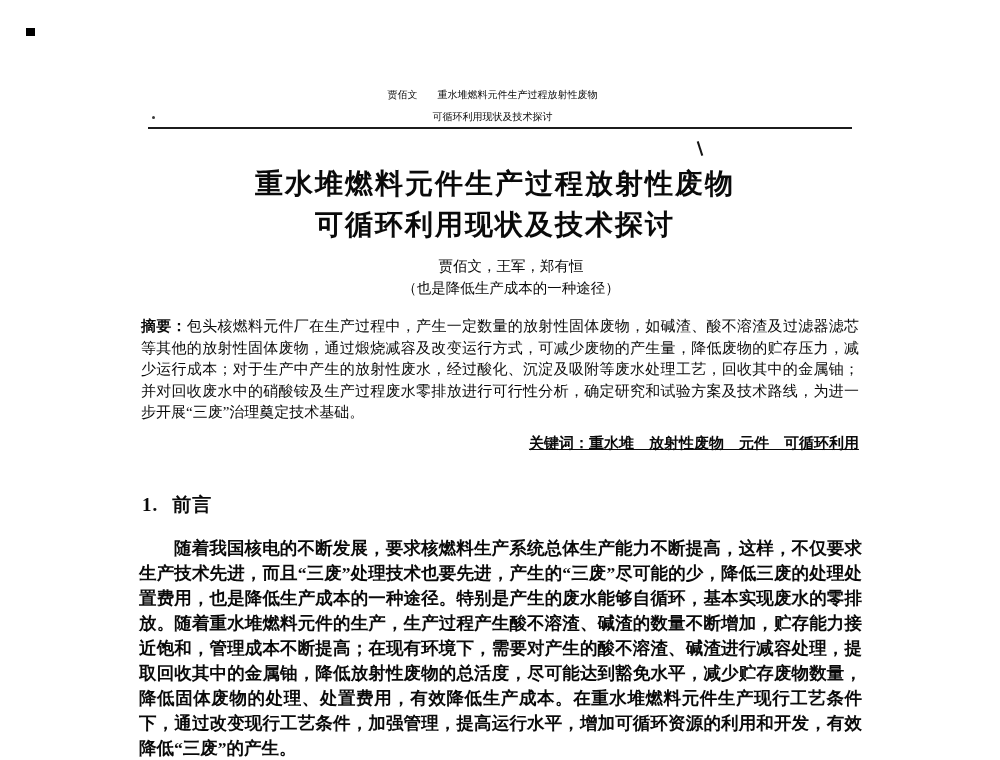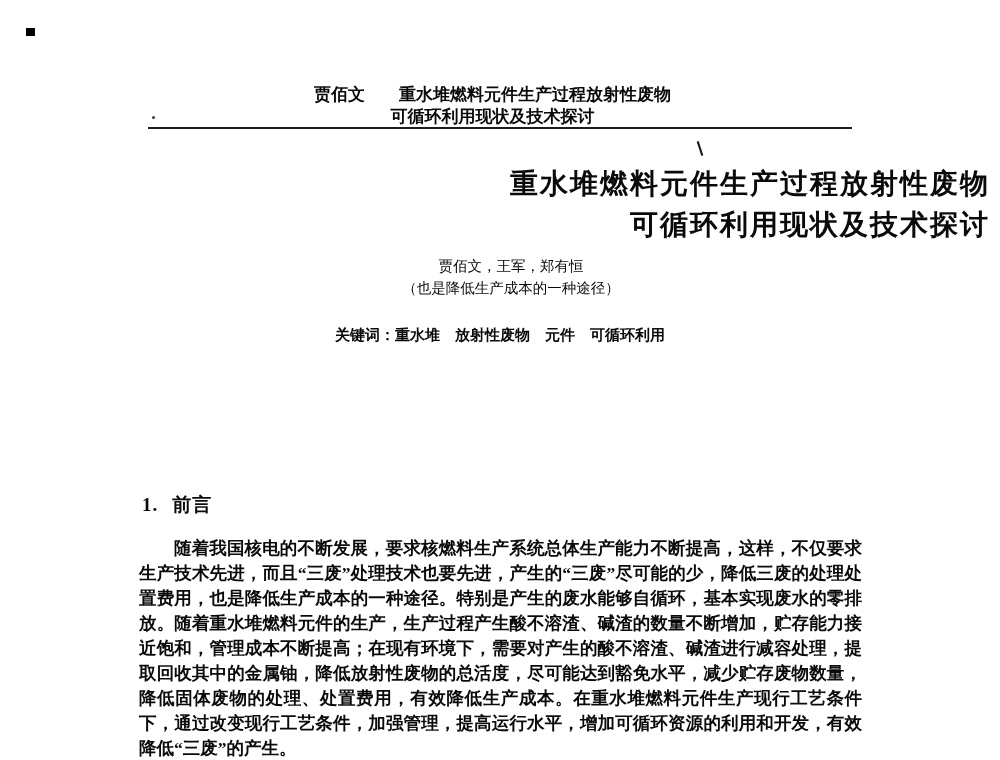--- a/index.html
+++ b/index.html
@@ -9,48 +9,48 @@
     color: #0a0a0a;
     font-family: "Liberation Serif", "DejaVu Serif", serif;
     position: relative;
     overflow: hidden;
   }
   .page { position: absolute; inset: 0; background: #ffffff; }
 
   
   .running-header {
     position: absolute; top: 84px; left: 0; width: 985px;
-    text-align: center; font-weight: bold;
-    font-size: 17px; line-height: 22px;
+    text-align: center; font-weight: normal;
+    font-size: 10px; line-height: 22px;
   }
   .header-rule {
     position: absolute; top: 127px; left: 148px; width: 704px;
     height: 0; border: none; border-top: 2px solid #1c1c1c;
   }
 
   
   .title {
     position: absolute; top: 163px; left: 0; width: 990px;
-    text-align: right; font-size: 28px; font-weight: bold;
+    text-align: center; font-size: 28px; font-weight: bold;
     letter-spacing: 2px; line-height: 41px;
   }
 
   
   .byline {
     position: absolute; top: 255px; left: 16px; width: 990px;
     text-align: center; font-size: 14.5px; line-height: 22px;
   }
 
   
   .abstract-block {
     position: absolute; top: 316px; left: 141px; width: 718px;
     font-size: 15px; line-height: 21.5px; text-align: justify;
   }
   .abstract-label { font-weight: bold; }
-  .keywords-line { margin-top: 9px; font-weight: bold; text-align: center; }
+  .keywords-line { margin-top: 9px; font-weight: bold; text-align: right; text-decoration: underline; }
   .keywords-label { font-weight: bold; }
 
   
   .section-heading {
     position: absolute; top: 492px; left: 142px;
     font-size: 19px; font-weight: bold; letter-spacing: 1px;
   }
   .section-num { margin-right: 14px; }
 
   
@@ -95,20 +95,21 @@
     <span>重水堆燃料元件生产过程放射性废物</span><br>
     <span>可循环利用现状及技术探讨</span>
   </h1>
 
   <div class="byline">
     <div>贾佰文，王军，郑有恒</div>
     <div>（也是降低生产成本的一种途径）</div>
   </div>
 
   <div class="abstract-block">
+    <p><span class="abstract-label">摘要：</span><span>包头核燃料元件厂在生产过程中，产生一定数量的放射性固体废物，如碱渣、酸不溶渣及过滤器滤芯等其他的放射性固体废物，通过煅烧减容及改变运行方式，可减少废物的产生量，降低废物的贮存压力，减少运行成本；对于生产中产生的放射性废水，经过酸化、沉淀及吸附等废水处理工艺，回收其中的金属铀；并对回收废水中的硝酸铵及生产过程废水零排放进行可行性分析，确定研究和试验方案及技术路线，为进一步开展“三废”治理奠定技术基础。</span></p>
     <p class="keywords-line"><span class="keywords-label">关键词：</span><span>重水堆　放射性废物　元件　可循环利用</span></p>
   </div>
 
   <h2 class="section-heading">
     <span class="section-num">1.</span><span>前言</span>
   </h2>
 
   <p class="body-text">随着我国核电的不断发展，要求核燃料生产系统总体生产能力不断提高，这样，不仅要求生产技术先进，而且“三废”处理技术也要先进，产生的“三废”尽可能的少，降低三废的处理处置费用，也是降低生产成本的一种途径。特别是产生的废水能够自循环，基本实现废水的零排放。随着重水堆燃料元件的生产，生产过程产生酸不溶渣、碱渣的数量不断增加，贮存能力接近饱和，管理成本不断提高；在现有环境下，需要对产生的酸不溶渣、碱渣进行减容处理，提取回收其中的金属铀，降低放射性废物的总活度，尽可能达到豁免水平，减少贮存废物数量，降低固体废物的处理、处置费用，有效降低生产成本。在重水堆燃料元件生产现行工艺条件下，通过改变现行工艺条件，加强管理，提高运行水平，增加可循环资源的利用和开发，有效降低“三废”的产生。</p>
 
 </div>

